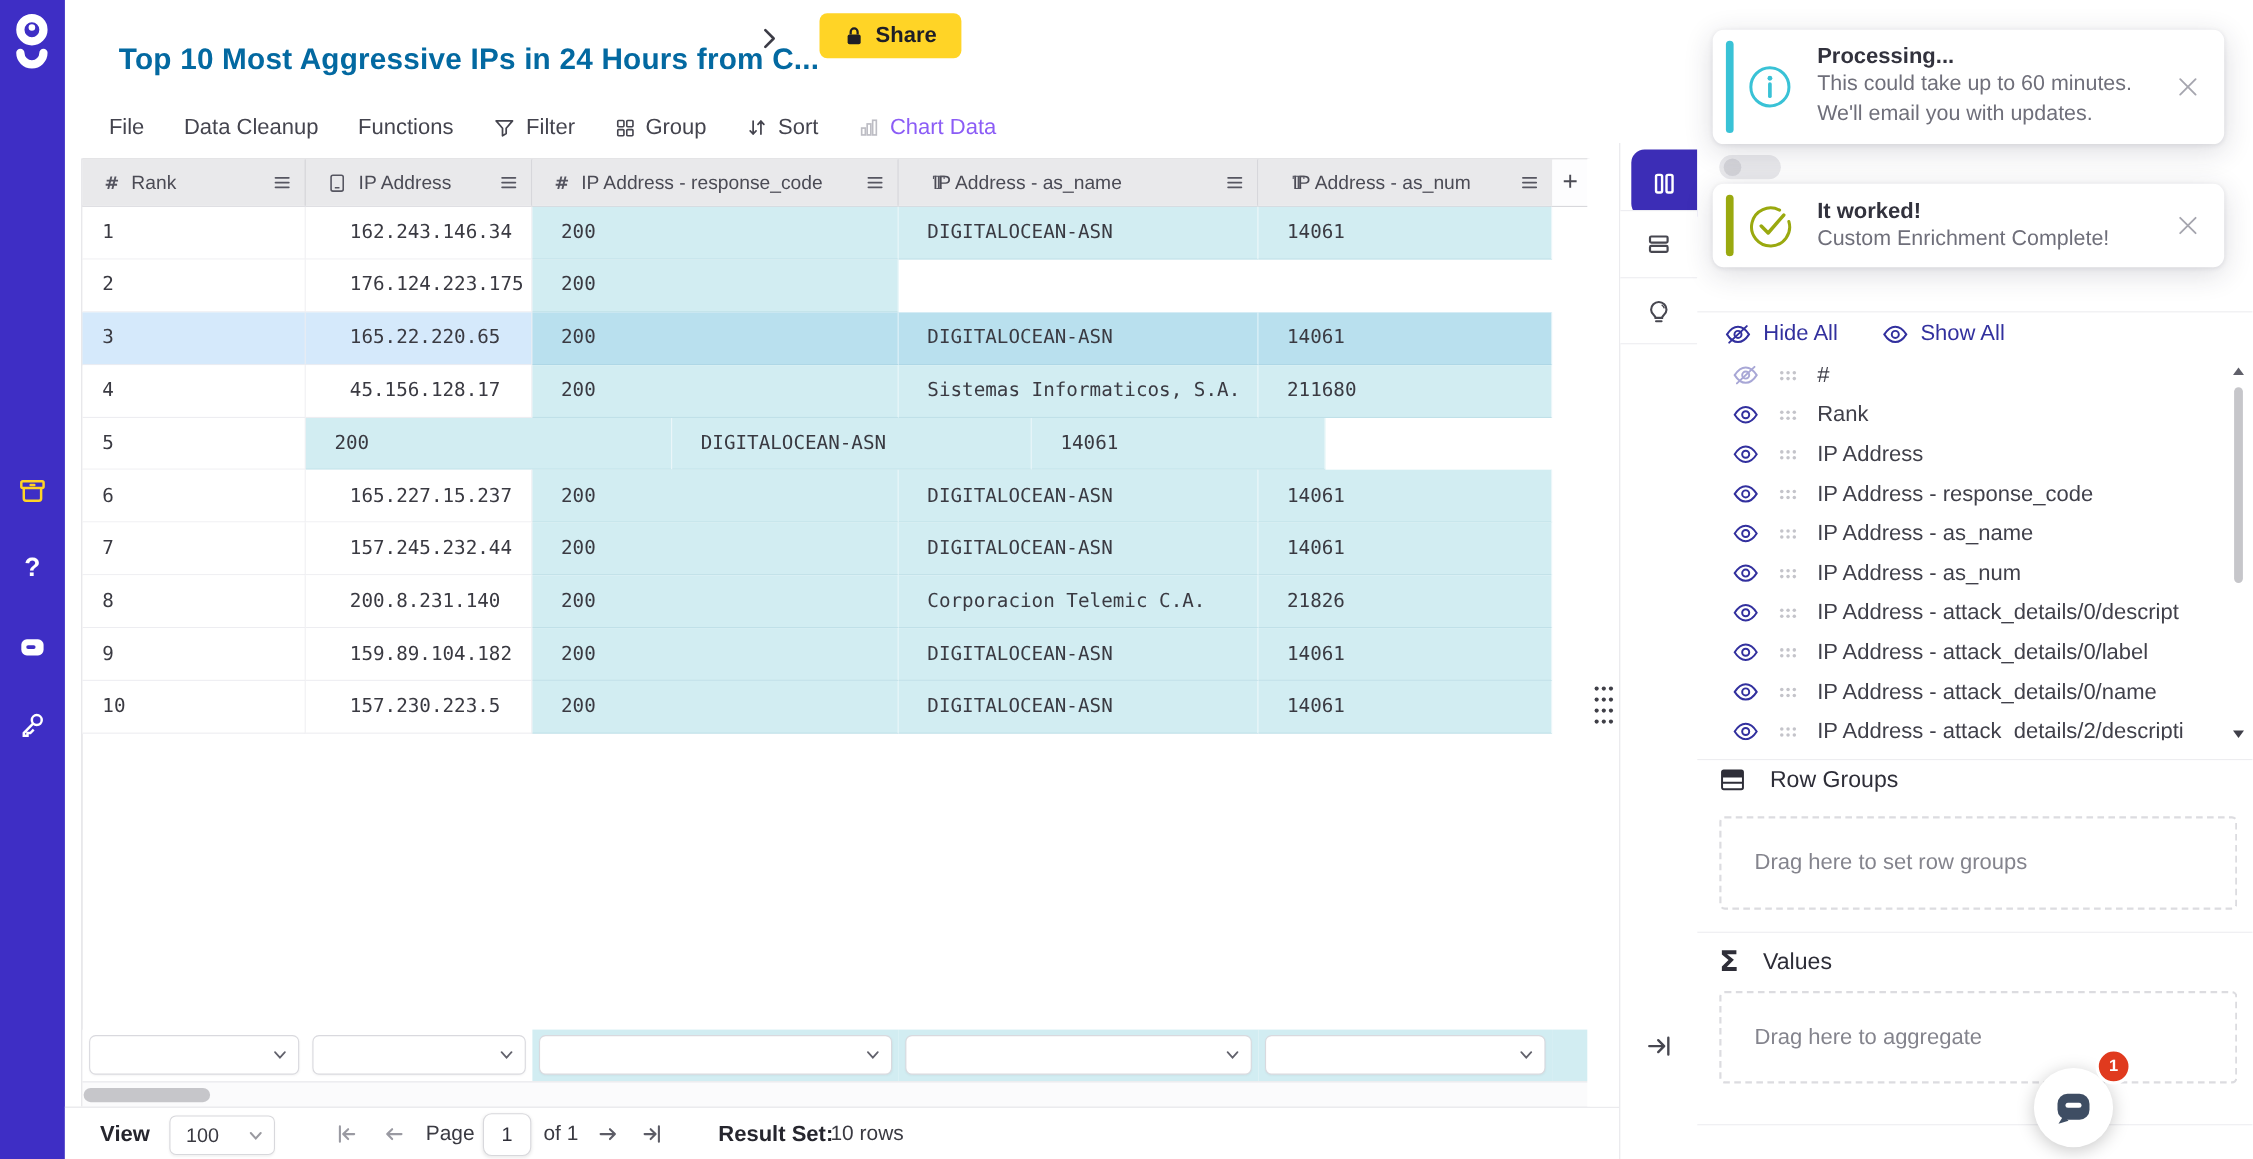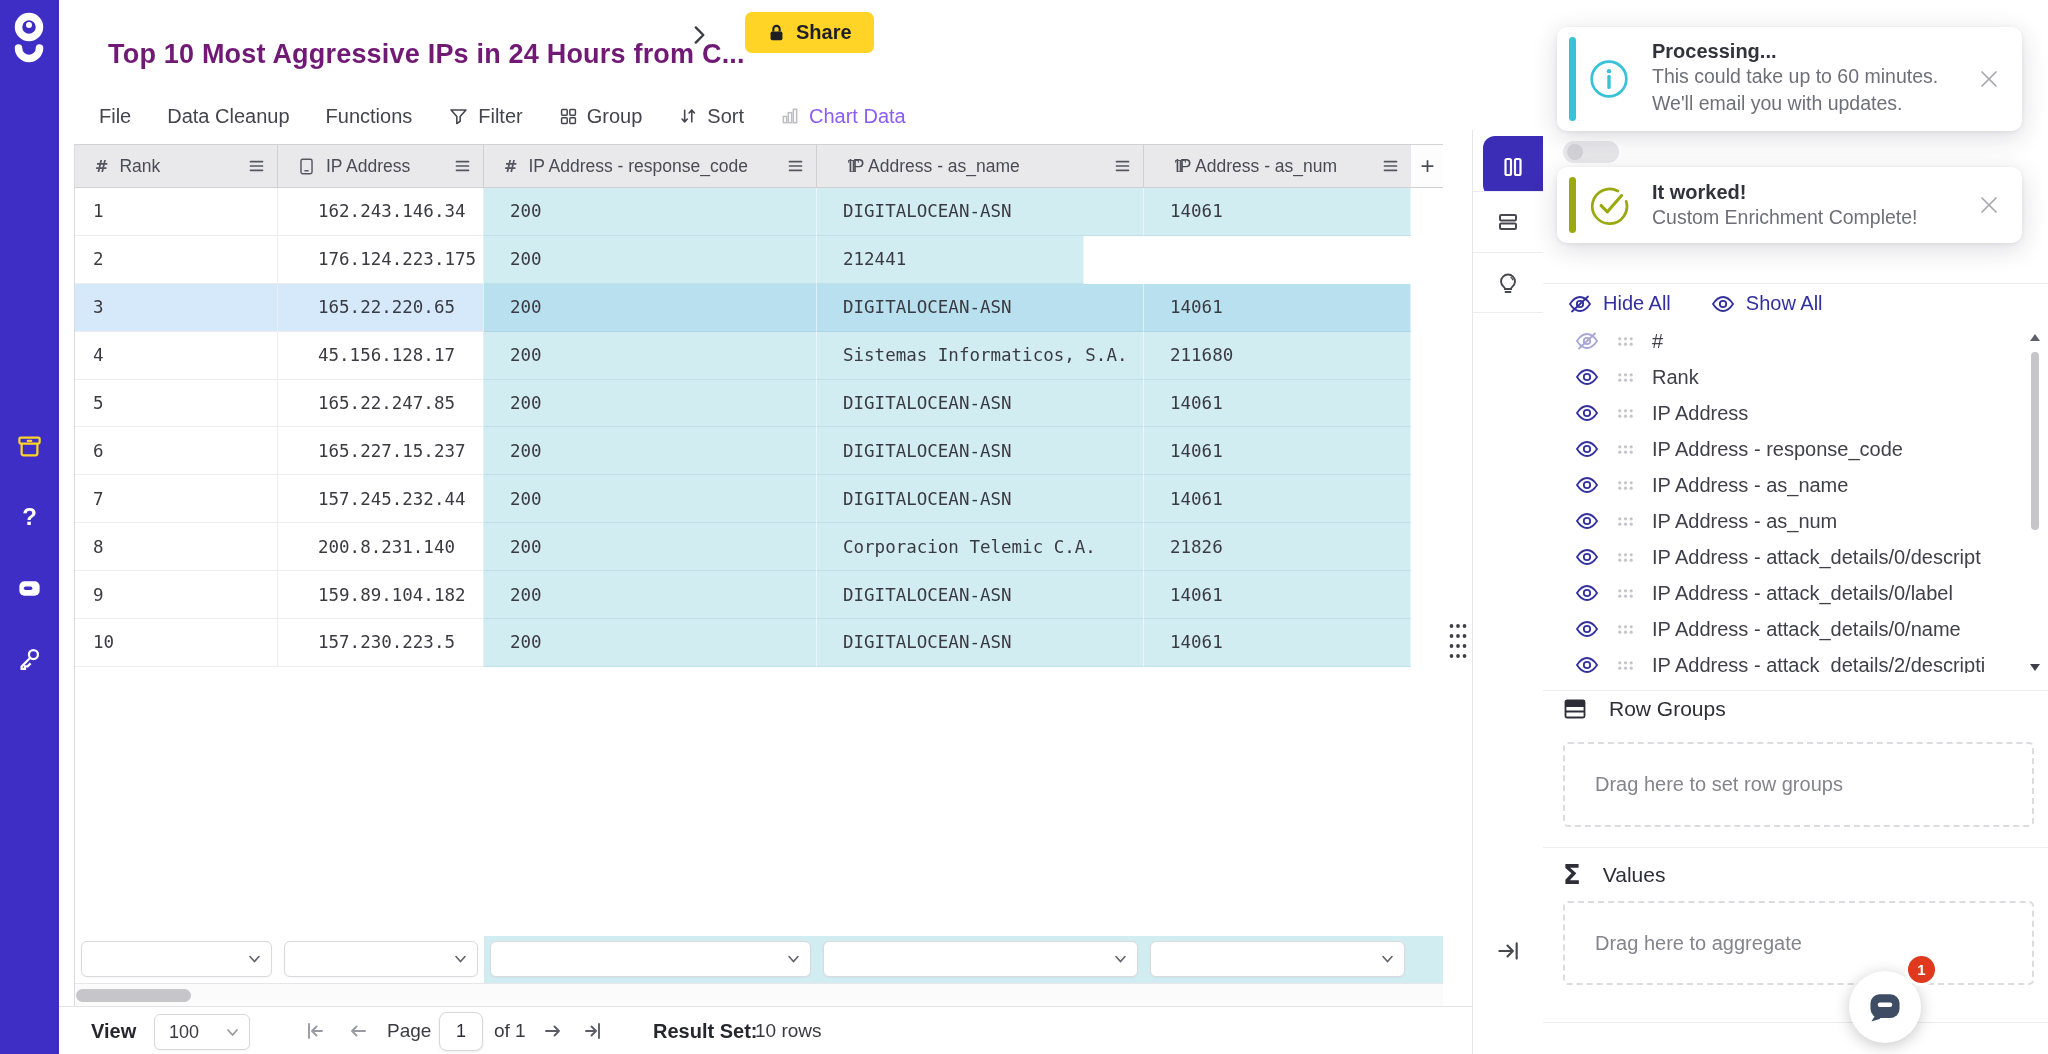--- a/index.html
+++ b/index.html
@@ -7,21 +7,21 @@
         font-family:"Liberation Sans",sans-serif;color:#3c3c46;}
 
   
   .sidebar{position:absolute;left:0;top:0;width:59px;height:1054px;background:#3e2ec5;}
   .logo{position:absolute;left:9px;top:10px;width:40px;height:58px;cursor:pointer;}
   .side-btn{position:absolute;left:0;width:59px;height:44px;display:flex;align-items:center;justify-content:center;
             background:none;border:none;cursor:pointer;color:#fff;}
   .side-help{font-size:24px;font-weight:700;color:#fff;}
 
   
-  .title{position:absolute;left:108px;top:21px;font-size:27px;font-weight:600;color:#701a75;letter-spacing:.2px;white-space:nowrap;}
+  .title{position:absolute;left:108px;top:21px;font-size:27px;font-weight:600;color:#0369a1;letter-spacing:.2px;white-space:nowrap;}
   .title-chev{position:absolute;left:686px;top:22px;width:26px;height:26px;cursor:pointer;}
   .share-btn{position:absolute;left:745px;top:12px;height:41px;display:flex;align-items:center;gap:10px;
              background:#ffd426;border:none;border-radius:7px;padding:0 22px;cursor:pointer;
              font-family:"Liberation Sans",sans-serif;font-size:20px;font-weight:600;color:#1e1e27;}
 
   
   .menubar{position:absolute;left:99px;top:88px;height:56px;display:flex;align-items:center;gap:36px;}
   .menu-item{display:flex;align-items:center;gap:9px;font-size:20px;color:#44444e;background:none;border:none;
              cursor:pointer;font-family:"Liberation Sans",sans-serif;padding:0;}
   .menu-item.disabled{color:#8b5cf6;cursor:default;}
@@ -287,39 +287,37 @@
           <div class="cell c0">1</div>
           <div class="cell c1">162.243.146.34</div>
           <div class="cell c2 cyan">200</div>
           <div class="cell c3 cyan">DIGITALOCEAN-ASN</div>
           <div class="cell c4 cyan">14061</div>
         </div>
         <div class="grow">
           <div class="cell c0">2</div>
           <div class="cell c1">176.124.223.175</div>
           <div class="cell c2 cyan">200</div>
-          <div class="cell c4 cyan">212441</div>
         </div>
         <div class="grow sel">
           <div class="cell c0">3</div>
           <div class="cell c1">165.22.220.65</div>
           <div class="cell c2 cyan">200</div>
           <div class="cell c3 cyan">DIGITALOCEAN-ASN</div>
           <div class="cell c4 cyan">14061</div>
         </div>
         <div class="grow">
           <div class="cell c0">4</div>
           <div class="cell c1">45.156.128.17</div>
           <div class="cell c2 cyan">200</div>
           <div class="cell c3 cyan">Sistemas Informaticos, S.A.</div>
           <div class="cell c4 cyan">211680</div>
         </div>
         <div class="grow">
           <div class="cell c0">5</div>
-          <div class="cell c1">165.22.247.85</div>
           <div class="cell c2 cyan">200</div>
           <div class="cell c3 cyan">DIGITALOCEAN-ASN</div>
           <div class="cell c4 cyan">14061</div>
         </div>
         <div class="grow">
           <div class="cell c0">6</div>
           <div class="cell c1">165.227.15.237</div>
           <div class="cell c2 cyan">200</div>
           <div class="cell c3 cyan">DIGITALOCEAN-ASN</div>
           <div class="cell c4 cyan">14061</div>

